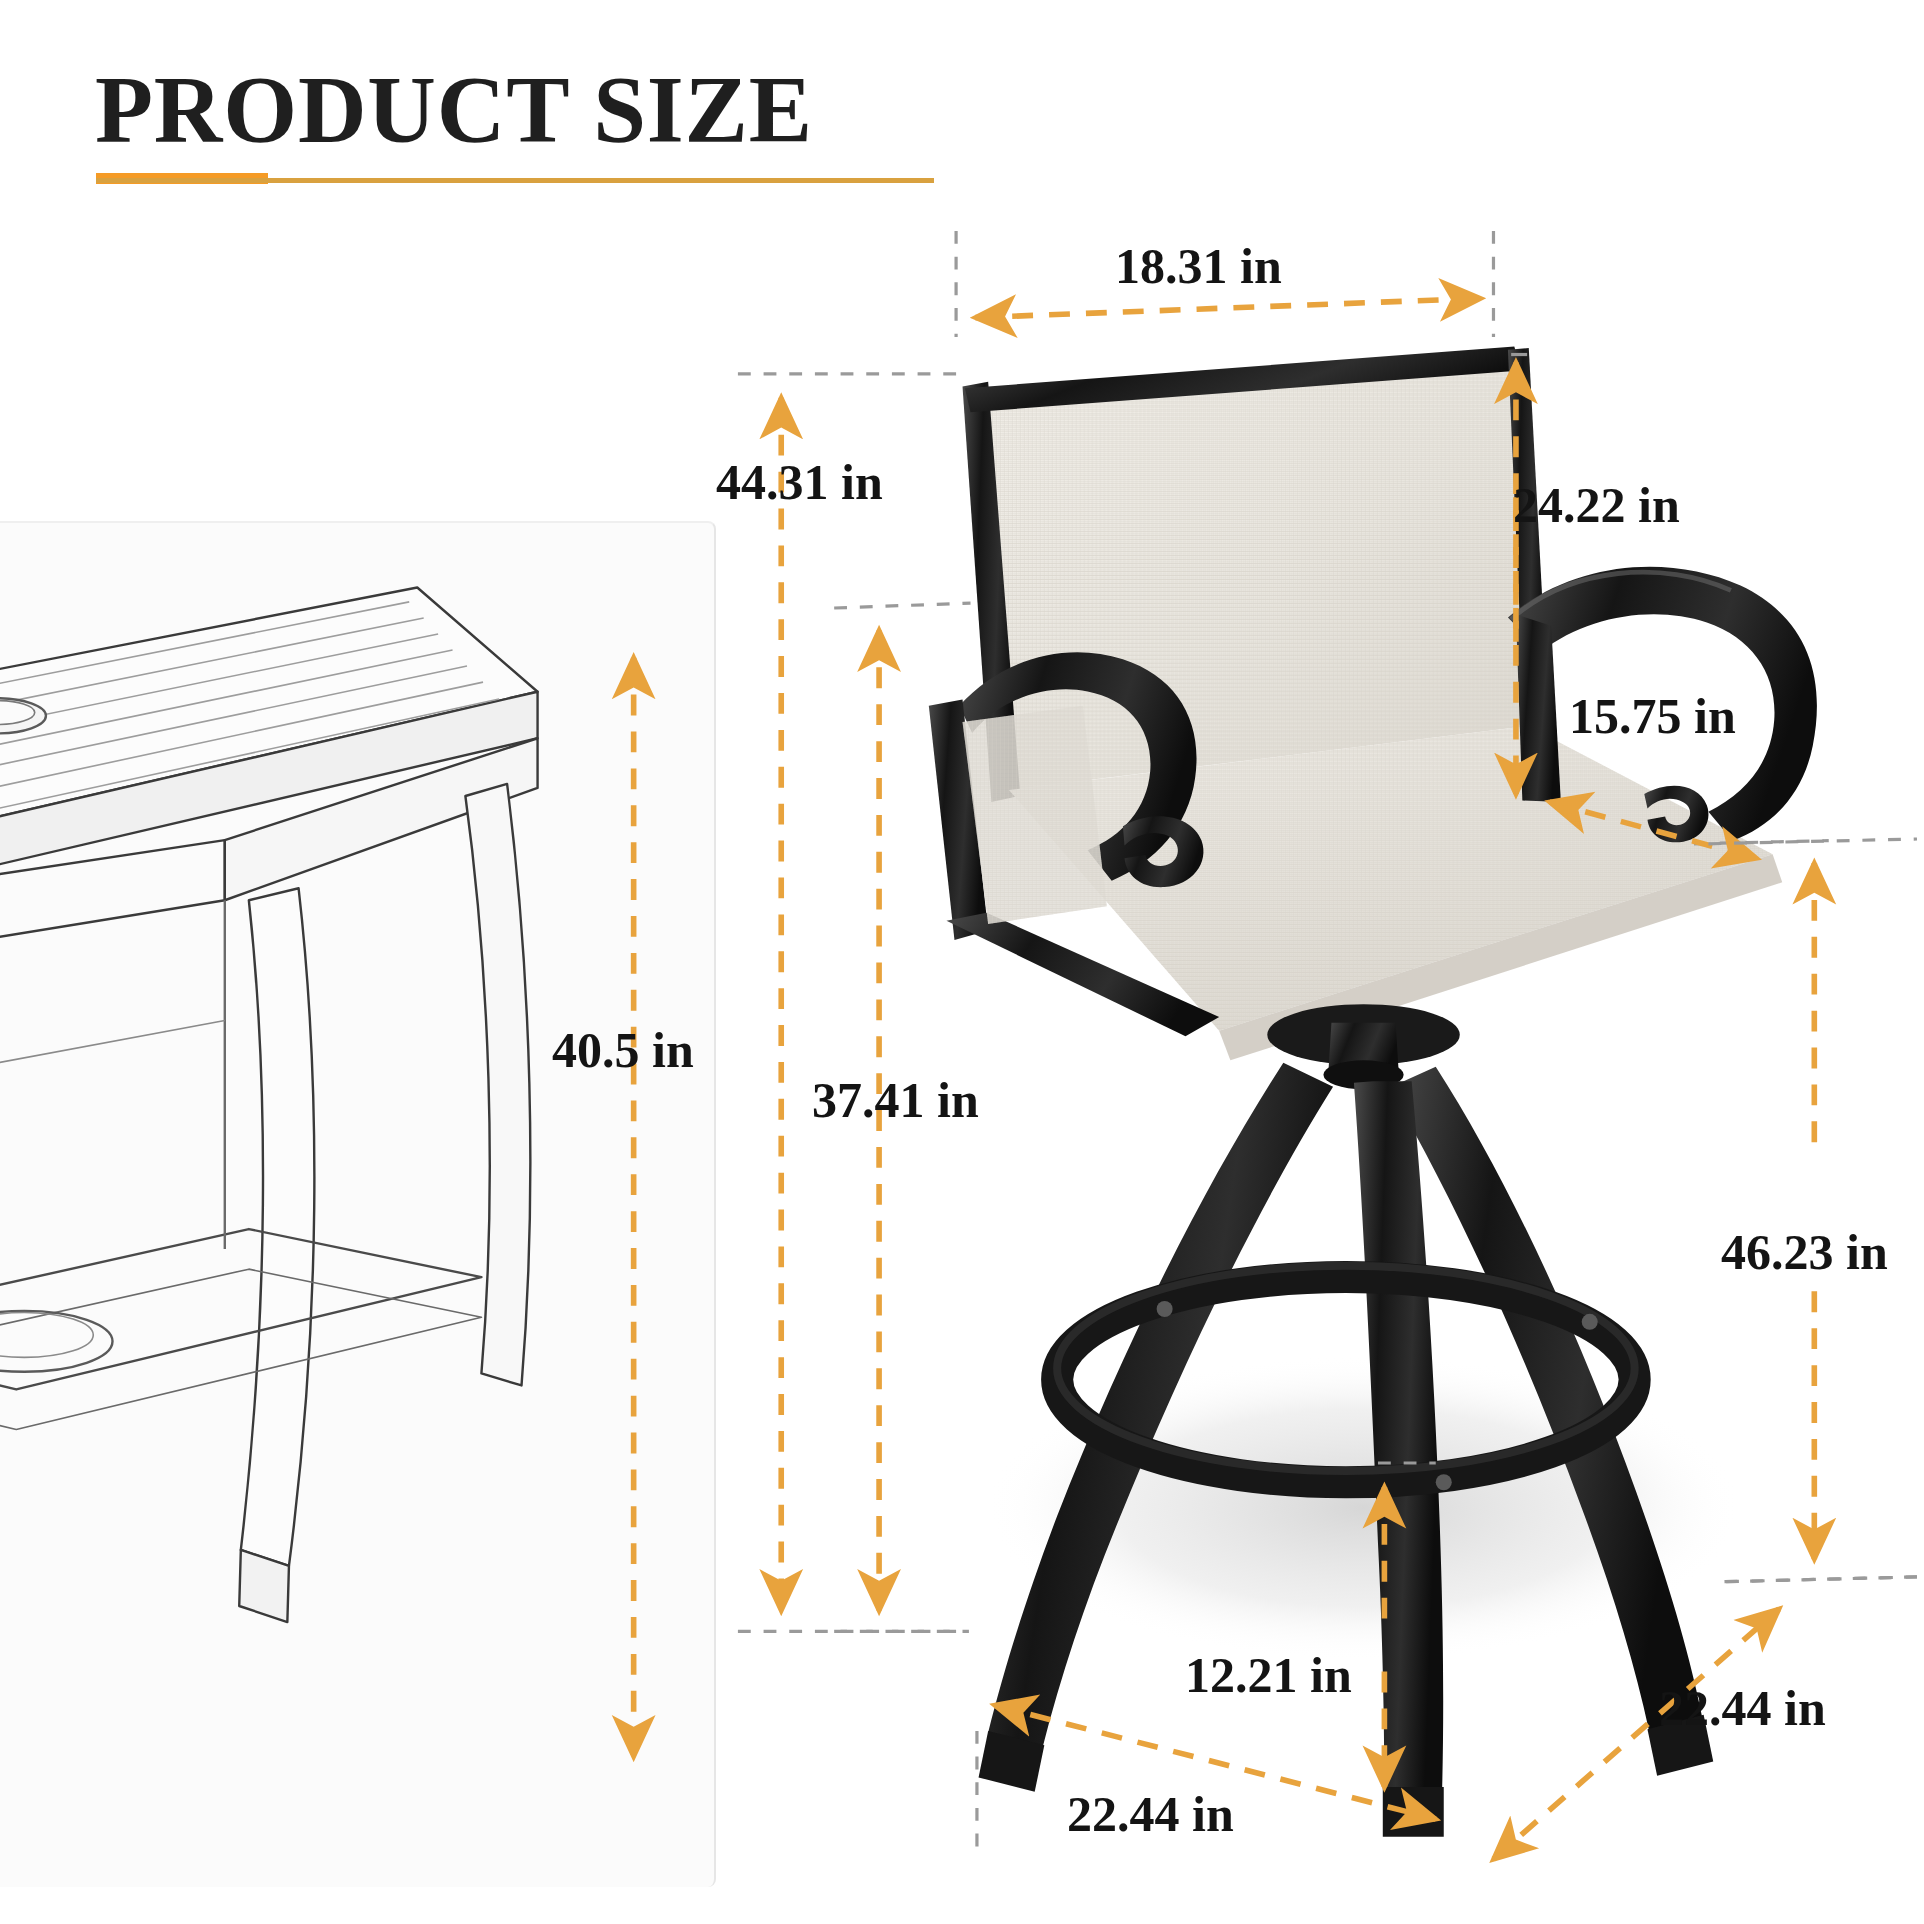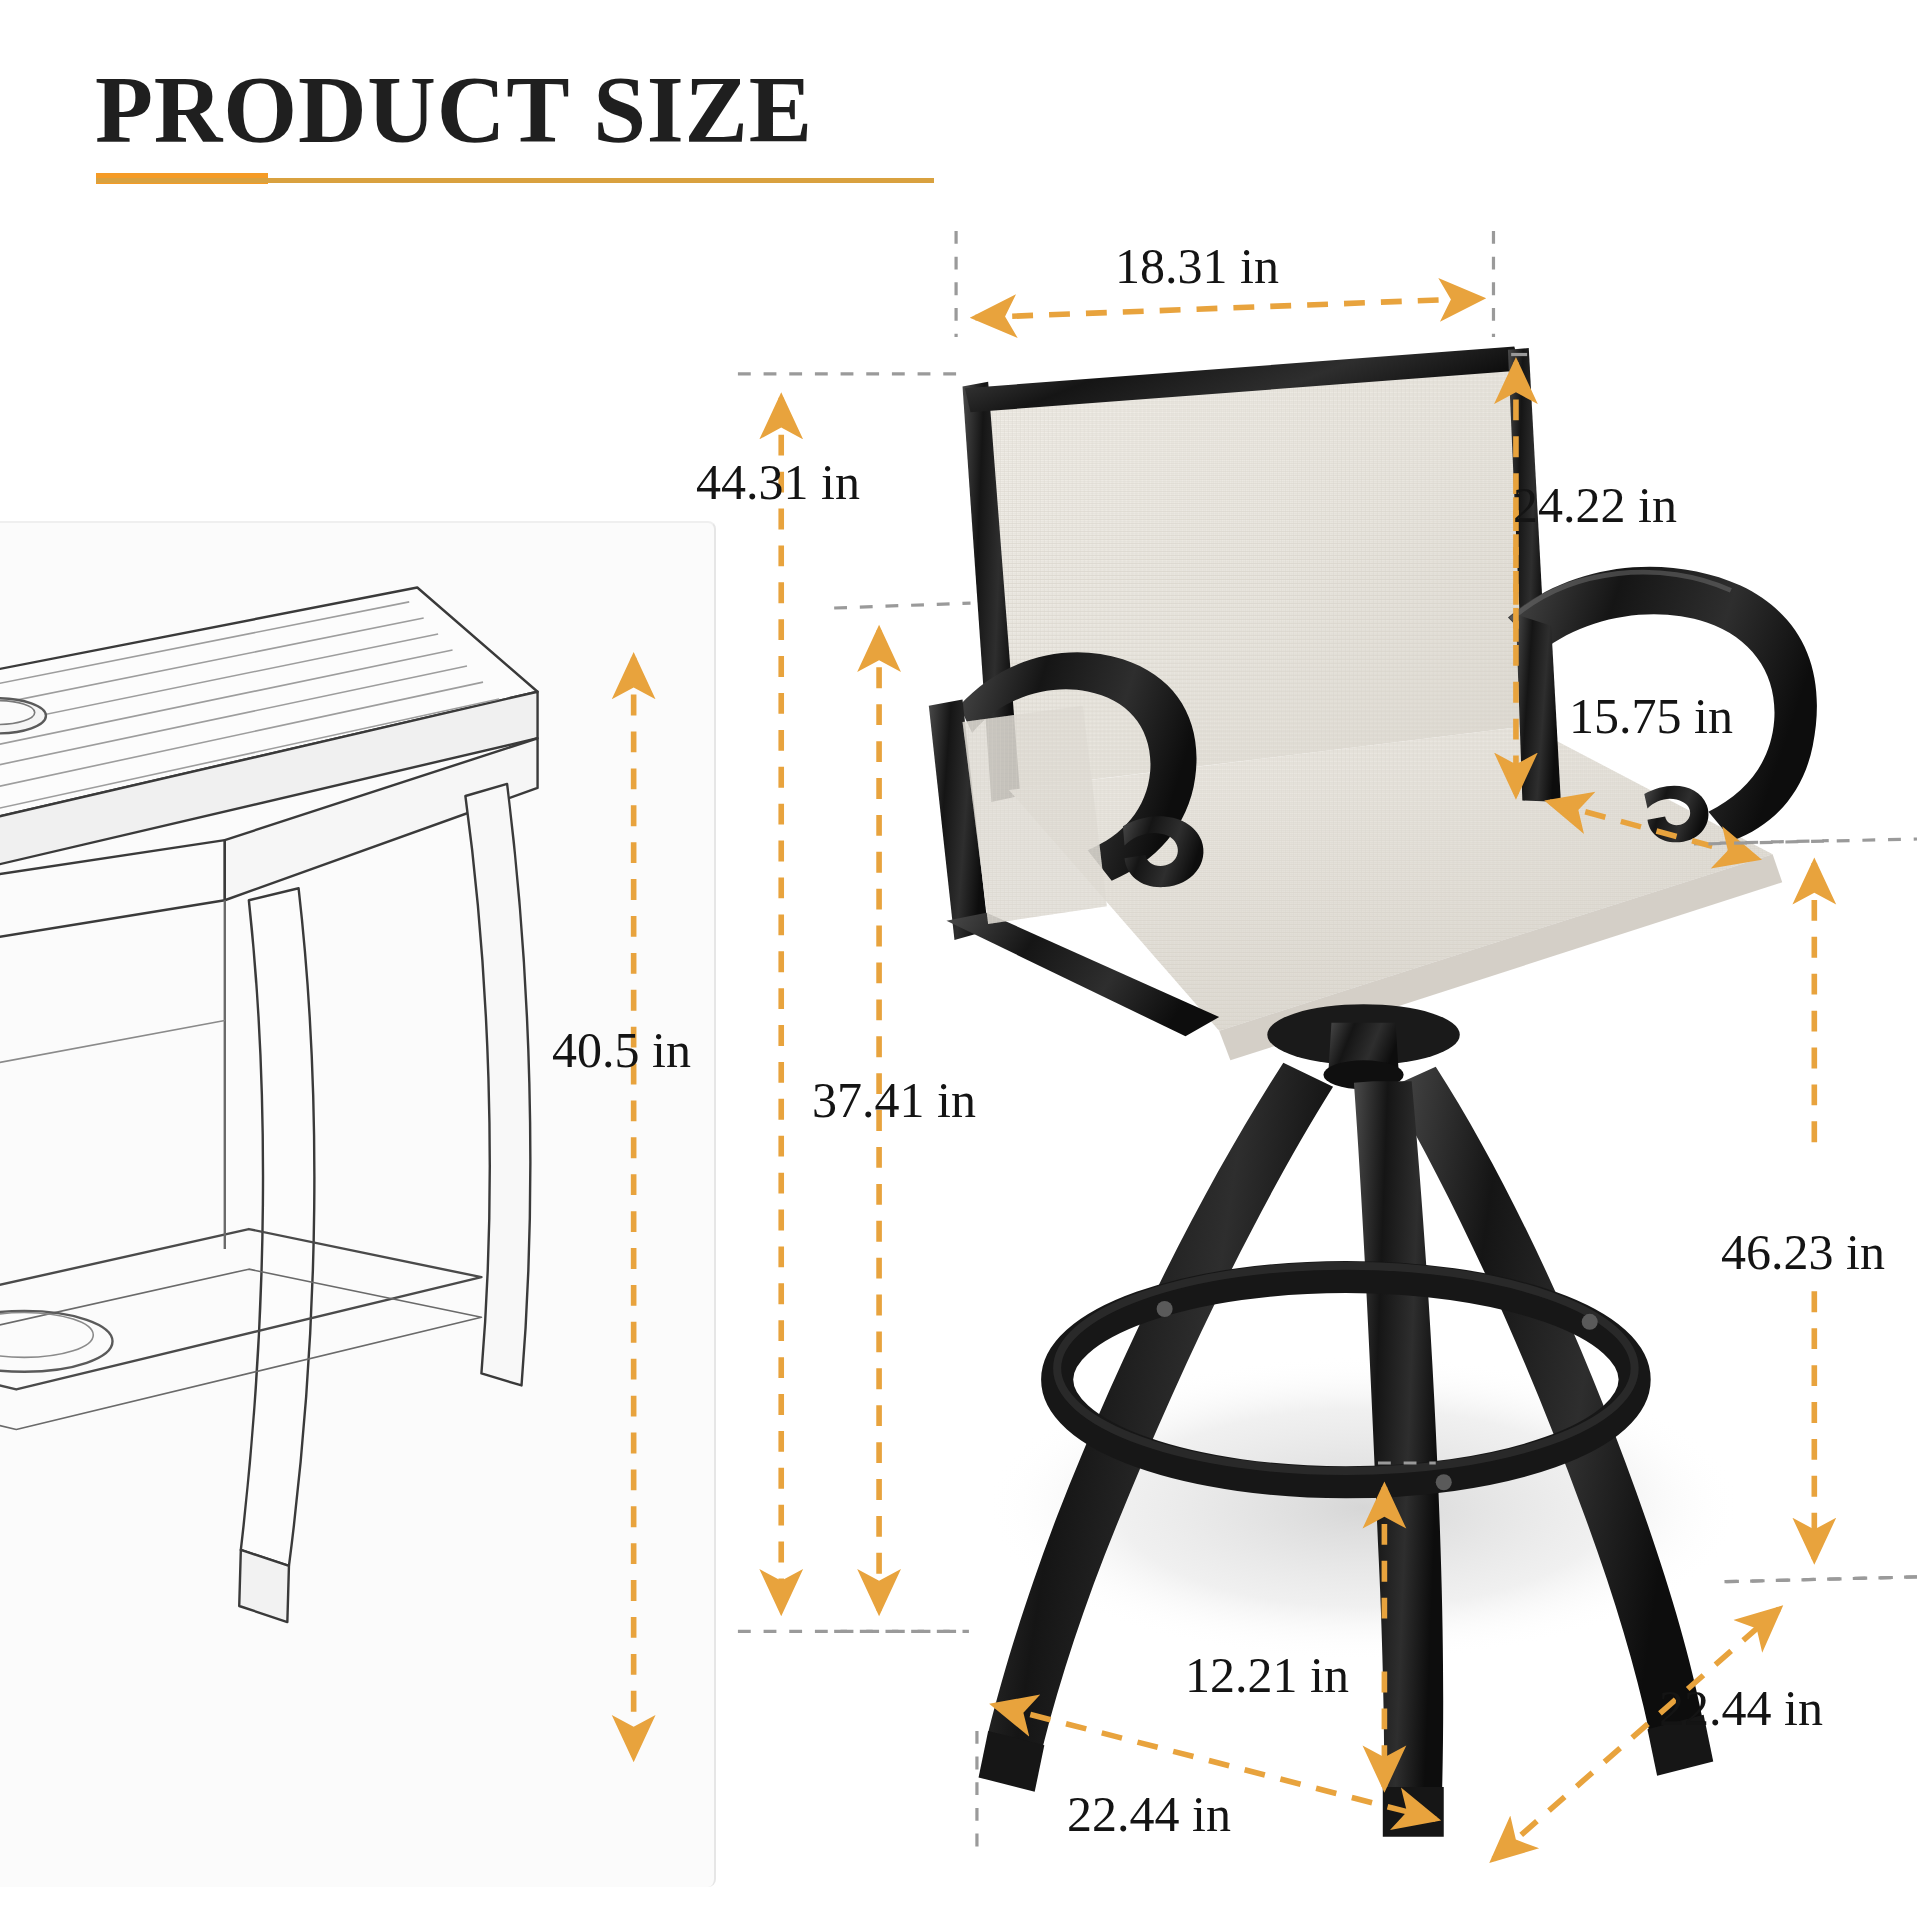--- a/index.html
+++ b/index.html
@@ -26,21 +26,21 @@
   
   .table-card{
     position:absolute;left:-96px;top:521px;width:810px;height:1364px;
     background:#fbfbfb;border-right:2.4px solid #e6e6e6;border-top:2.4px solid #efefef;
     border-radius:8px;overflow:hidden;
   }
   .table-card svg{position:absolute;left:0;top:0;}
 
   
   .dim{
-    position:absolute;font-size:50px;font-weight:normal;color:#141414;
+    position:absolute;font-size:50px;font-weight:bold;color:#141414;
     white-space:nowrap;line-height:1;
   }
 
   
   .overlay{position:absolute;left:0;top:0;width:1925px;height:1925px;}
 </style>
 </head>
 <body>
 
 <div class="stage">
@@ -271,21 +271,21 @@
       <path d="M1862 2318 L2218 2006" stroke="#e8a33d" stroke-width="7" stroke-dasharray="26 20" fill="none" marker-start="url(#arrOL)" marker-end="url(#arrOR)"></path>
     </g>
 
     <g>
       <path d="M790 820 L790 2190" stroke="#e8a33d" stroke-width="7" stroke-dasharray="26 20" fill="none" marker-start="url(#arrOL)" marker-end="url(#arrOR)"></path>
     </g>
 
   </svg>
 
   <div class="dim" style="left:1115px;top:241px;">18.31 in</div>
-  <div class="dim" style="left:696px; top:457px;text-align:center;">44.31 in</div>
+  <div class="dim" style="left:716px; top:457px;text-align:center;">44.31 in</div>
   <div class="dim" style="left:1513px;top:480px;">24.22 in</div>
   <div class="dim" style="left:1569px;top:691px;text-align:center;">15.75 in</div>
   <div class="dim" style="left:812px;top:1043px;margin-top:32px;">37.41 in</div>
   <div class="dim" style="left:1721px;top:1227px;">46.23 in</div>
   <div class="dim" style="left:1185px;top:1606px;margin-top:44px;">12.21 in</div>
   <div class="dim" style="left:1067px;top:1789px;">22.44 in</div>
   <div class="dim" style="left:1659px;top:1683px;">22.44 in</div>
   <div class="dim" style="left:552px; top:1025px;">40.5 in</div>
 
 </div>

